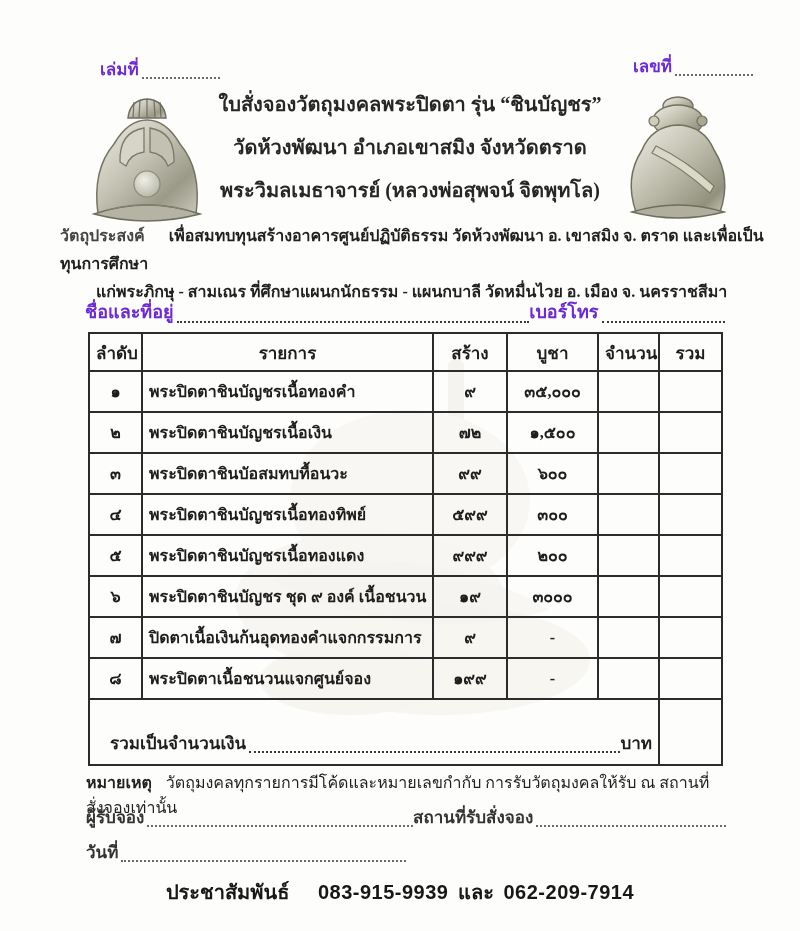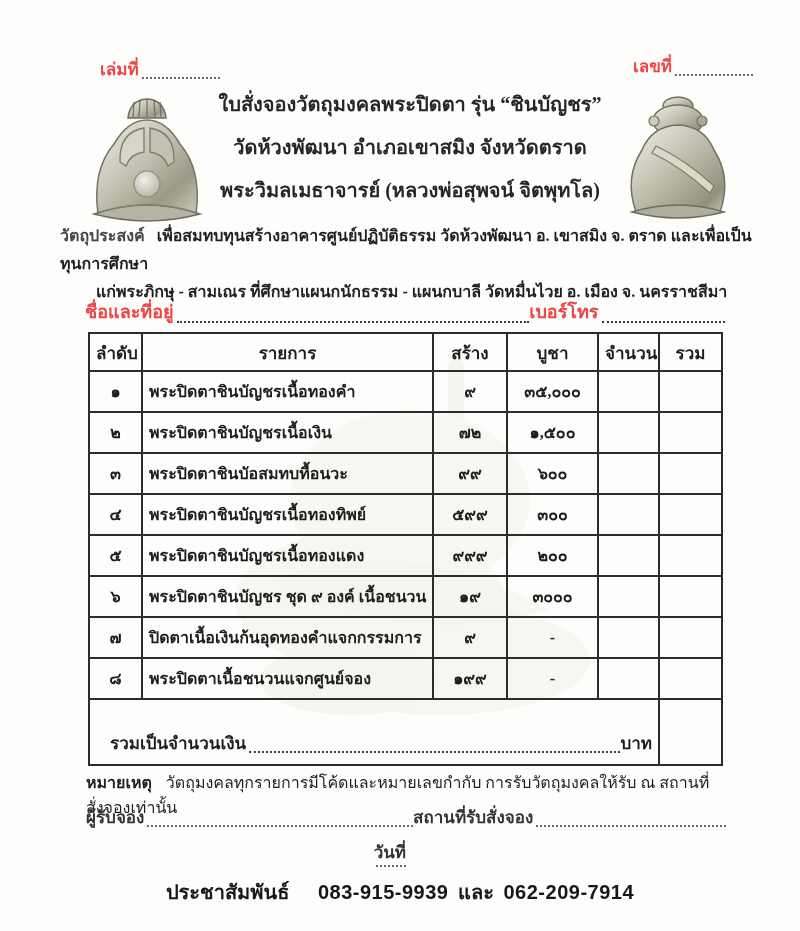--- a/index.html
+++ b/index.html
@@ -4,29 +4,29 @@
 <style>
   html,body{margin:0;padding:0;background:#e8e8e6;}
   .page{
     position:relative; width:800px; height:931px; margin:0 auto;
     background:#fdfdfb; overflow:hidden;
     font-family:"Liberation Serif","DejaVu Serif",serif;
     color:#222;
   }
   .abs{position:absolute;}
   
-  .ref-line{display:flex; align-items:flex-end; color:#ef4444; font-size:17px; font-weight:600;}
+  .ref-line{display:flex; align-items:flex-end; color:#6d28d9; font-size:17px; font-weight:600;}
   .dotfill{flex:1; border-bottom:2px dotted #6a6a6a; margin:0 0 3px 3px; min-width:30px;}
   .dotfill.dark{border-bottom:2px dotted #3a3a3a;}
   
   .title-block{left:212px; top:94px; width:396px; text-align:center;}
   .title-line{font-size:20px; font-weight:700; color:#262626; line-height:1.0; margin-bottom:23px; white-space:nowrap;}
   
   .purpose{left:60px; top:222px; width:706px; font-size:16px; font-weight:700; color:#1f1f1f; line-height:1.75;}
-  .purpose .plabel{font-weight:600; color:#444; margin-right:8px;}
+  .purpose .plabel{font-weight:600; color:#444; margin-right:20px;}
   .purpose .line2{padding-left:36px; display:block;}
   
   .name-line{left:85px; top:297px; width:640px; font-size:18px; font-weight:700;}
   
   table.order{border-collapse:collapse; table-layout:fixed; background:transparent; position:relative; z-index:2;padding-left:13px;}
   table.order th, table.order td{
     border:2px solid #2c2c2c; padding:0 6px; font-size:16px; color:#1d1d1d;
     overflow:hidden; white-space:nowrap; background:transparent;
   }
   table.order th{font-weight:700; font-size:17px; height:36px; text-align:center;}
@@ -34,21 +34,21 @@
   td.al-center{text-align:center;}
   td.al-left{text-align:left; padding-left:11px;}
   tr.total-row td{height:56px; vertical-align:bottom; padding-bottom:8px;}
   .total-flex{display:flex; align-items:flex-end; font-size:17px; font-weight:700; padding-left:14px;}
   
   .watermark{left:230px; top:350px; width:360px; height:380px; z-index:1; opacity:.55;}
   
   .note-line{left:86px; top:770px; width:640px; font-size:16px; color:#1f1f1f;}
   .note-line .nlabel{font-weight:700; margin-right:10px;}
   .sig-line{left:86px; top:803px; width:640px; font-size:17px; font-weight:600; color:#333;}
-  .date-line{left:86px; top:838px; width:320px; font-size:17px; font-weight:600; color:#333;flex-direction:column;}
+  .date-line{left:86px; top:838px; width:320px; font-size:17px; font-weight:600; color:#333;}
   .footer{left:0; top:876px; width:800px; text-align:center; font-family:"Liberation Sans","DejaVu Sans",sans-serif; font-size:20px; color:#171717;}
   .footer .flabel{font-weight:700; margin-right:23px;}
   .footer .fnum{font-weight:600; letter-spacing:.5px;text-align:center;}
   .footer .fand{font-weight:600; margin:0 4px;}
 </style>
 </head>
 <body>
 
 <div class="page">
 

